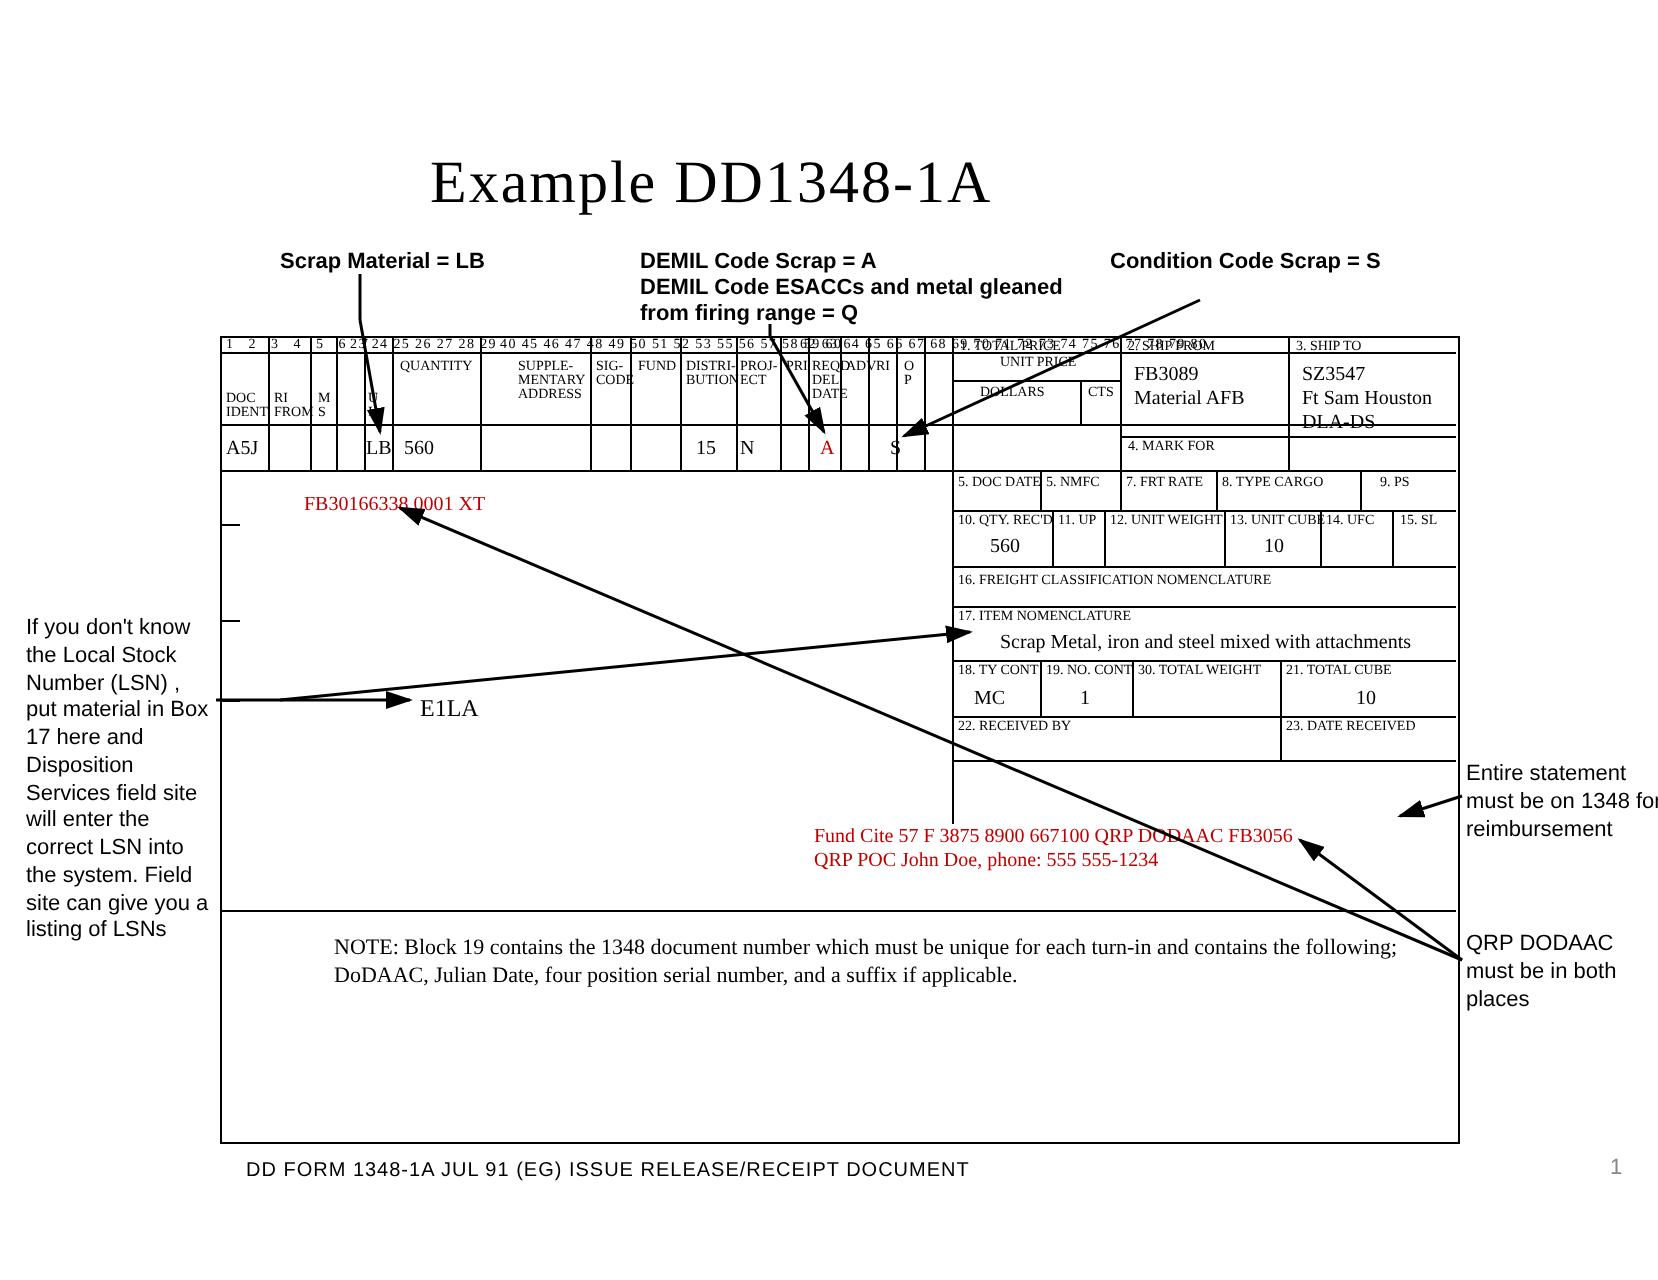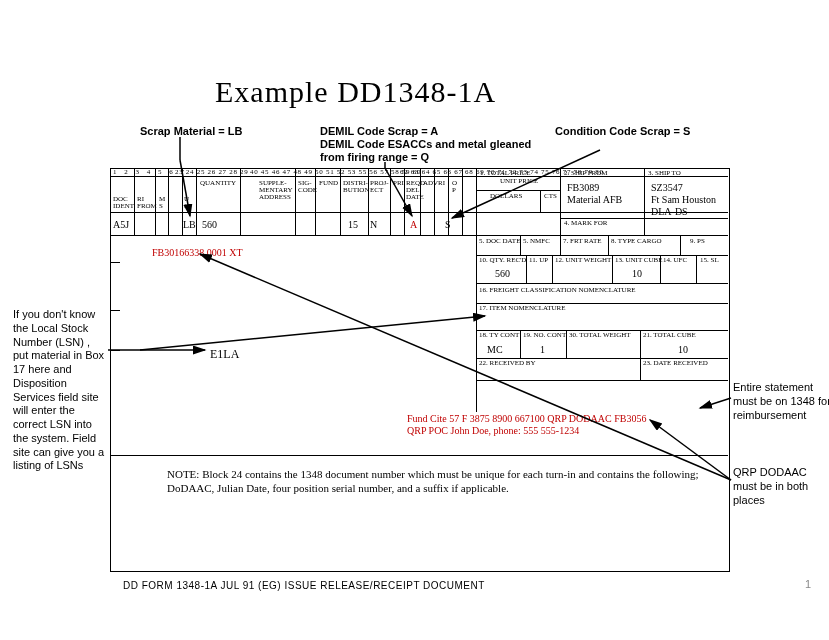--- a/index.html
+++ b/index.html
@@ -143,20 +143,21 @@
 <div class="abs cell-label" style="left:663px;top:257px">14. UFC</div>
 <div class="abs cell-label" style="left:700px;top:257px">15. SL</div>
 <div class="abs small" style="left:495px;top:268px">560</div>
 <div class="abs small" style="left:632px;top:268px">10</div>
 
 <div class="abs" style="left:476px;top:303px;width:252px;height:0;border-top:1px solid #000"></div>
 <div class="abs cell-label" style="left:479px;top:287px">16. FREIGHT CLASSIFICATION NOMENCLATURE</div>
 
 <div class="abs" style="left:476px;top:330px;width:252px;height:0;border-top:1px solid #000"></div>
 <div class="abs cell-label" style="left:479px;top:305px">17. ITEM NOMENCLATURE</div>
+<div class="abs small" style="left:500px;top:316px">Scrap Metal, iron and steel mixed with attachments</div>
 
 <div class="abs" style="left:476px;top:358px;width:252px;height:0;border-top:1px solid #000"></div>
 <div class="abs" style="left:520px;top:330px;width:0;height:28px;border-left:1px solid #000"></div>
 <div class="abs" style="left:566px;top:330px;width:0;height:28px;border-left:1px solid #000"></div>
 <div class="abs" style="left:640px;top:330px;width:0;height:28px;border-left:1px solid #000"></div>
 <div class="abs cell-label" style="left:479px;top:332px">18. TY CONT</div>
 <div class="abs cell-label" style="left:523px;top:332px">19. NO. CONT</div>
 <div class="abs cell-label" style="left:569px;top:332px">30. TOTAL WEIGHT</div>
 <div class="abs cell-label" style="left:643px;top:332px">21. TOTAL CUBE</div>
 <div class="abs small" style="left:487px;top:344px">MC</div>
@@ -175,21 +176,21 @@
 <div class="abs" style="left:110px;top:350px;width:10px;height:0;border-top:1px solid #000"></div>
 <div class="abs" style="left:110px;top:455px;width:618px;height:0;border-top:1px solid #000"></div>
 
 <div class="abs small red" style="left:152px;top:247px">FB30166338 0001 XT</div>
 
 <div class="abs" style="left:210px;top:347px;font-size:12px">E1LA</div>
 
 <div class="abs small red" style="left:407px;top:413px">Fund Cite 57 F 3875 8900 667100              QRP DODAAC FB3056</div>
 <div class="abs small red" style="left:407px;top:425px">QRP POC John Doe, phone: 555 555-1234</div>
 
-<div class="abs" style="left:167px;top:467px;width:540px;font-size:11px;line-height:1.3">NOTE: Block 24 contains the 1348 document number which must be unique for each turn-in and contains the following;  DoDAAC, Julian Date, four position serial number, and a suffix if applicable.</div>
+<div class="abs" style="left:167px;top:467px;width:540px;font-size:11px;line-height:1.3">NOTE: Block 19 contains the 1348 document number which must be unique for each turn-in and contains the following;  DoDAAC, Julian Date, four position serial number, and a suffix if applicable.</div>
 
 <div class="abs note-left sans" style="left:13px;top:308px">If you don't know the Local Stock Number (LSN) , put material in Box 17 here and Disposition Services field site will enter the correct LSN into the system. Field site can give you a listing of LSNs</div>
 
 <div class="abs note-right sans" style="left:733px;top:381px">Entire statement must be on 1348 for reimbursement</div>
 <div class="abs note-right sans" style="left:733px;top:466px">QRP DODAAC must be in both places</div>
 
 <div class="abs sans" style="left:123px;top:580px;font-size:10px;letter-spacing:0.5px">DD FORM 1348-1A JUL 91 (EG) ISSUE RELEASE/RECEIPT DOCUMENT</div>
 <div class="abs page-num sans" style="left:805px;top:578px">1</div>
 
 <svg width="829" height="640">

